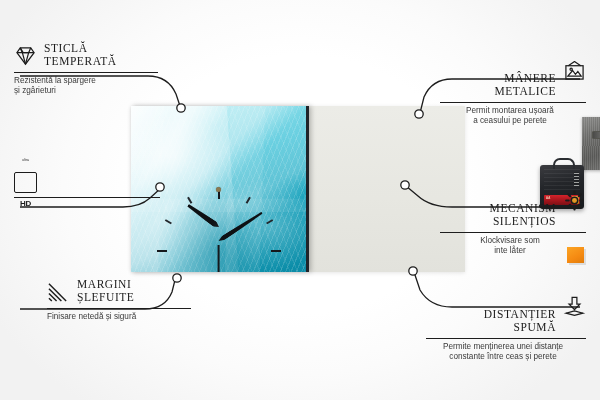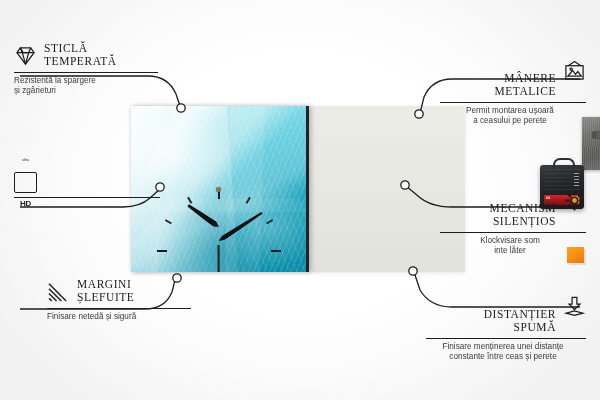--- a/index.html
+++ b/index.html
@@ -357,17 +357,17 @@
       <span class="ico">
         <svg viewBox="0 0 24 22">
             <g stroke="currentColor" stroke-width="1.3" fill="none">
           <path d="M9.5 1.5 h5 v7 h3.2 L12 14.2 L6.3 8.5 H9.5 Z"></path>
           <path d="M12 15.6 L3.2 18 L12 20.4 L20.8 18 Z"></path>
         </g>
           </svg>
       </span>
     </div>
     <div class="co-rule" style="width:160px;margin-left:6px"></div>
-    <div class="co-desc">Finisare menținerea unei distanțe
+    <div class="co-desc">Permite menținerea unei distanțe
 constante între ceas și perete</div>
   </div>
 
 </div>
 
 </body></html>

